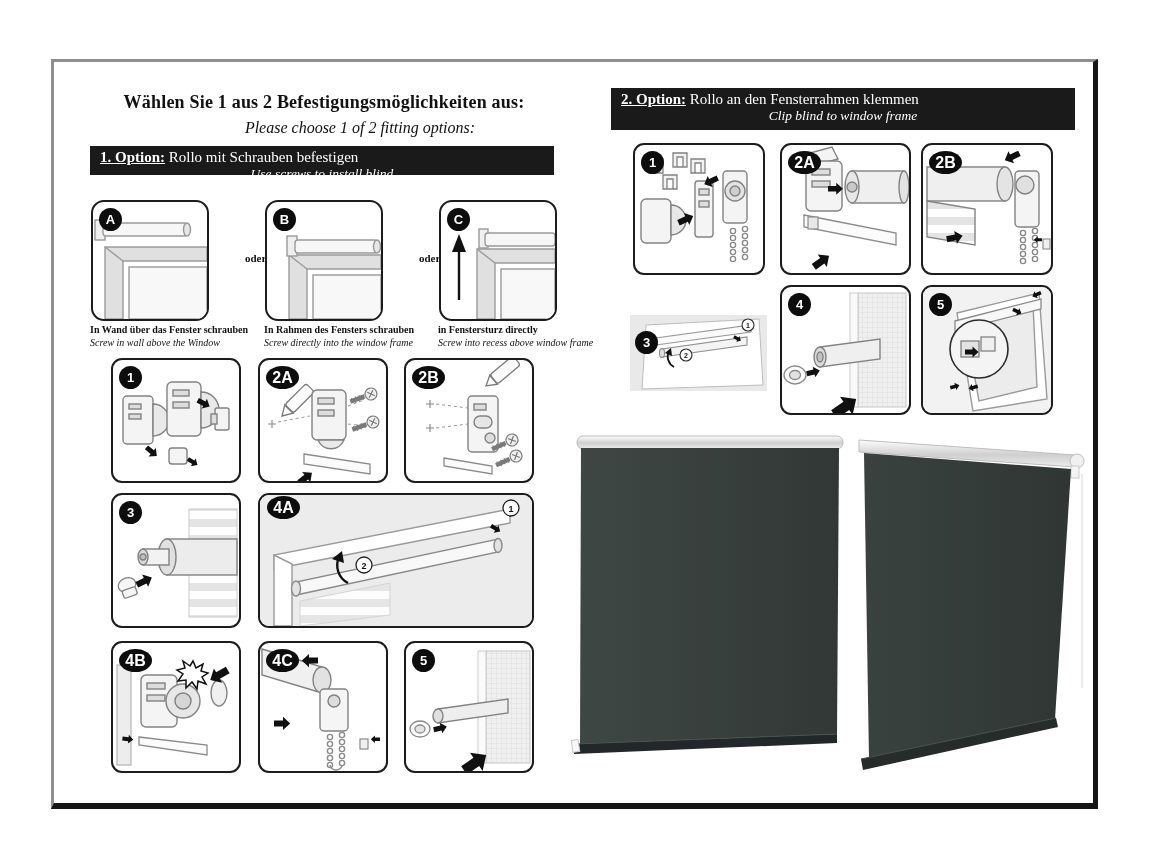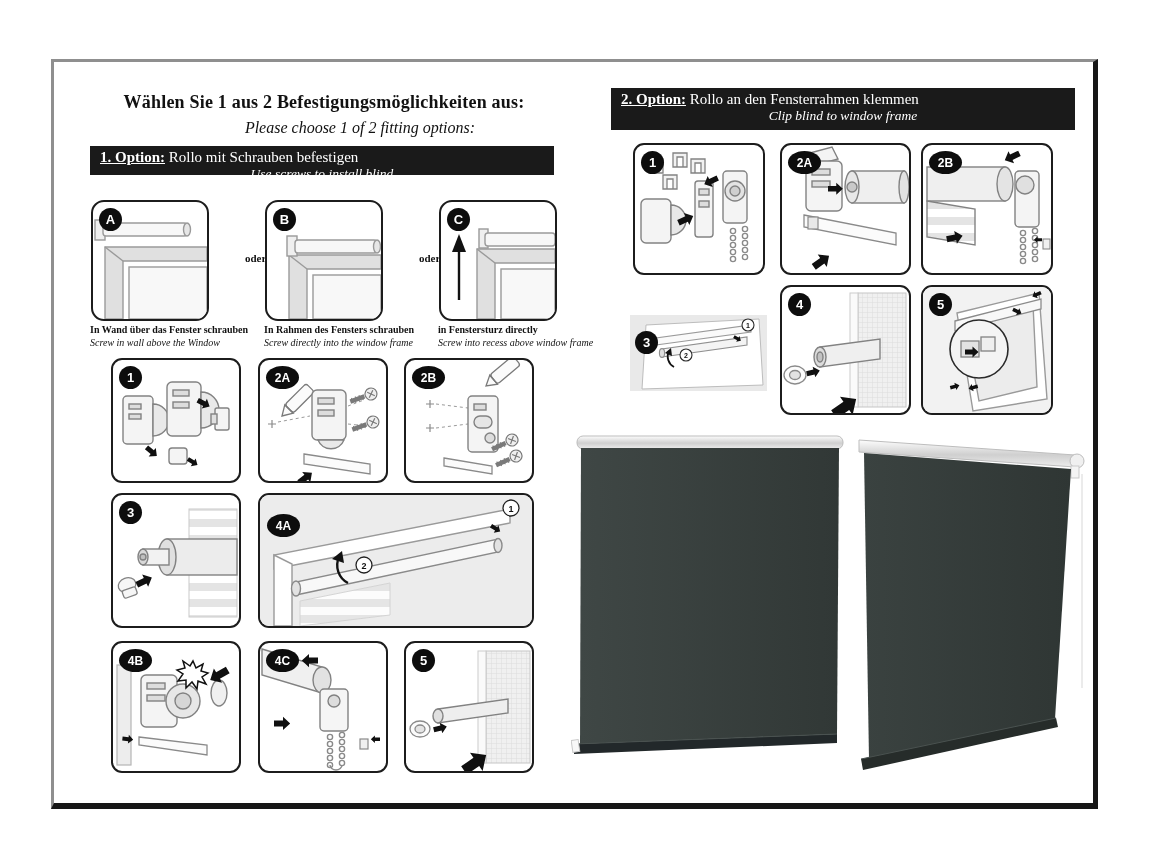--- a/index.html
+++ b/index.html
@@ -17,21 +17,21 @@
   .banner .l1 .lbl{font-weight:bold;text-decoration:underline;}
   .banner .l2{font-size:13.5px;font-style:italic;text-align:center;}
   .panel{background:#fff;border:2px solid #1c1c1c;border-radius:11px;box-sizing:border-box;overflow:hidden;}
   .panel.fit{border-radius:13px;}
   .panel svg,.flatimg svg,.photo svg{display:block;width:100%;height:100%;}
   .flatimg{background:#e9e9e9;overflow:hidden;}
   .badge{position:absolute;z-index:3;background:#0d0d0d;color:#fff;
          font-family:"Liberation Sans","DejaVu Sans",sans-serif;font-weight:bold;
          display:flex;align-items:center;justify-content:center;line-height:1;}
   .badge.c1{width:23px;height:23px;border-radius:50%;font-size:13px;}
-  .badge.c2{width:33px;height:23px;border-radius:50%;font-size:12px;}
+  .badge.c2{width:33px;height:23px;border-radius:50%;font-size:16px;}
   .cap{font-size:10px;line-height:1.25;white-space:nowrap;}
   .cap .de{font-weight:bold;}
   .cap .en{font-style:italic;}
   .or{font-size:11px;white-space:nowrap;padding-left:24px;}
   .or b{font-weight:bold;}
   .or i{font-style:italic;}
 </style>
 </head>
 <body>
 
@@ -231,21 +231,21 @@
       </g>
       <g stroke="#828282" stroke-width="1.3" fill="#f6f6f6" transform="rotate(-20 14 90)">
         <ellipse cx="14" cy="90" rx="9" ry="7"></ellipse>
         <rect x="7" y="94" width="14" height="8" rx="2"></rect>
       </g>
       <use href="#farr" transform="translate(20,82) rotate(-26) scale(0.62)"></use>
     </svg>
   </div>
 
   <div class="abs panel" style="left:204px;top:431px;width:276px;height:135px;">
-    <div class="badge c2" style="left:7px;top:19px;">4A</div>
+    <div class="badge c2" style="left:7px;top:1px;">4A</div>
     <svg viewBox="0 0 272 131" preserveAspectRatio="none">
       <rect width="272" height="131" fill="#ececec"></rect>
       <g stroke="#9a9a9a" stroke-width="1.4" fill="#ffffff">
         <polygon points="14,74 250,28 250,14 14,60"></polygon>
         <polygon points="14,60 14,131 32,131 32,69"></polygon>
       </g>
       <g stroke="#8a8a8a" stroke-width="1.4" fill="#f8f8f8">
         <polygon points="36,100 238,57 238,44 36,87"></polygon>
         <ellipse cx="238" cy="50.5" rx="4" ry="7" fill="#e2e2e2"></ellipse>
         <ellipse cx="36" cy="93.5" rx="4.5" ry="7.5" fill="#e2e2e2"></ellipse>

